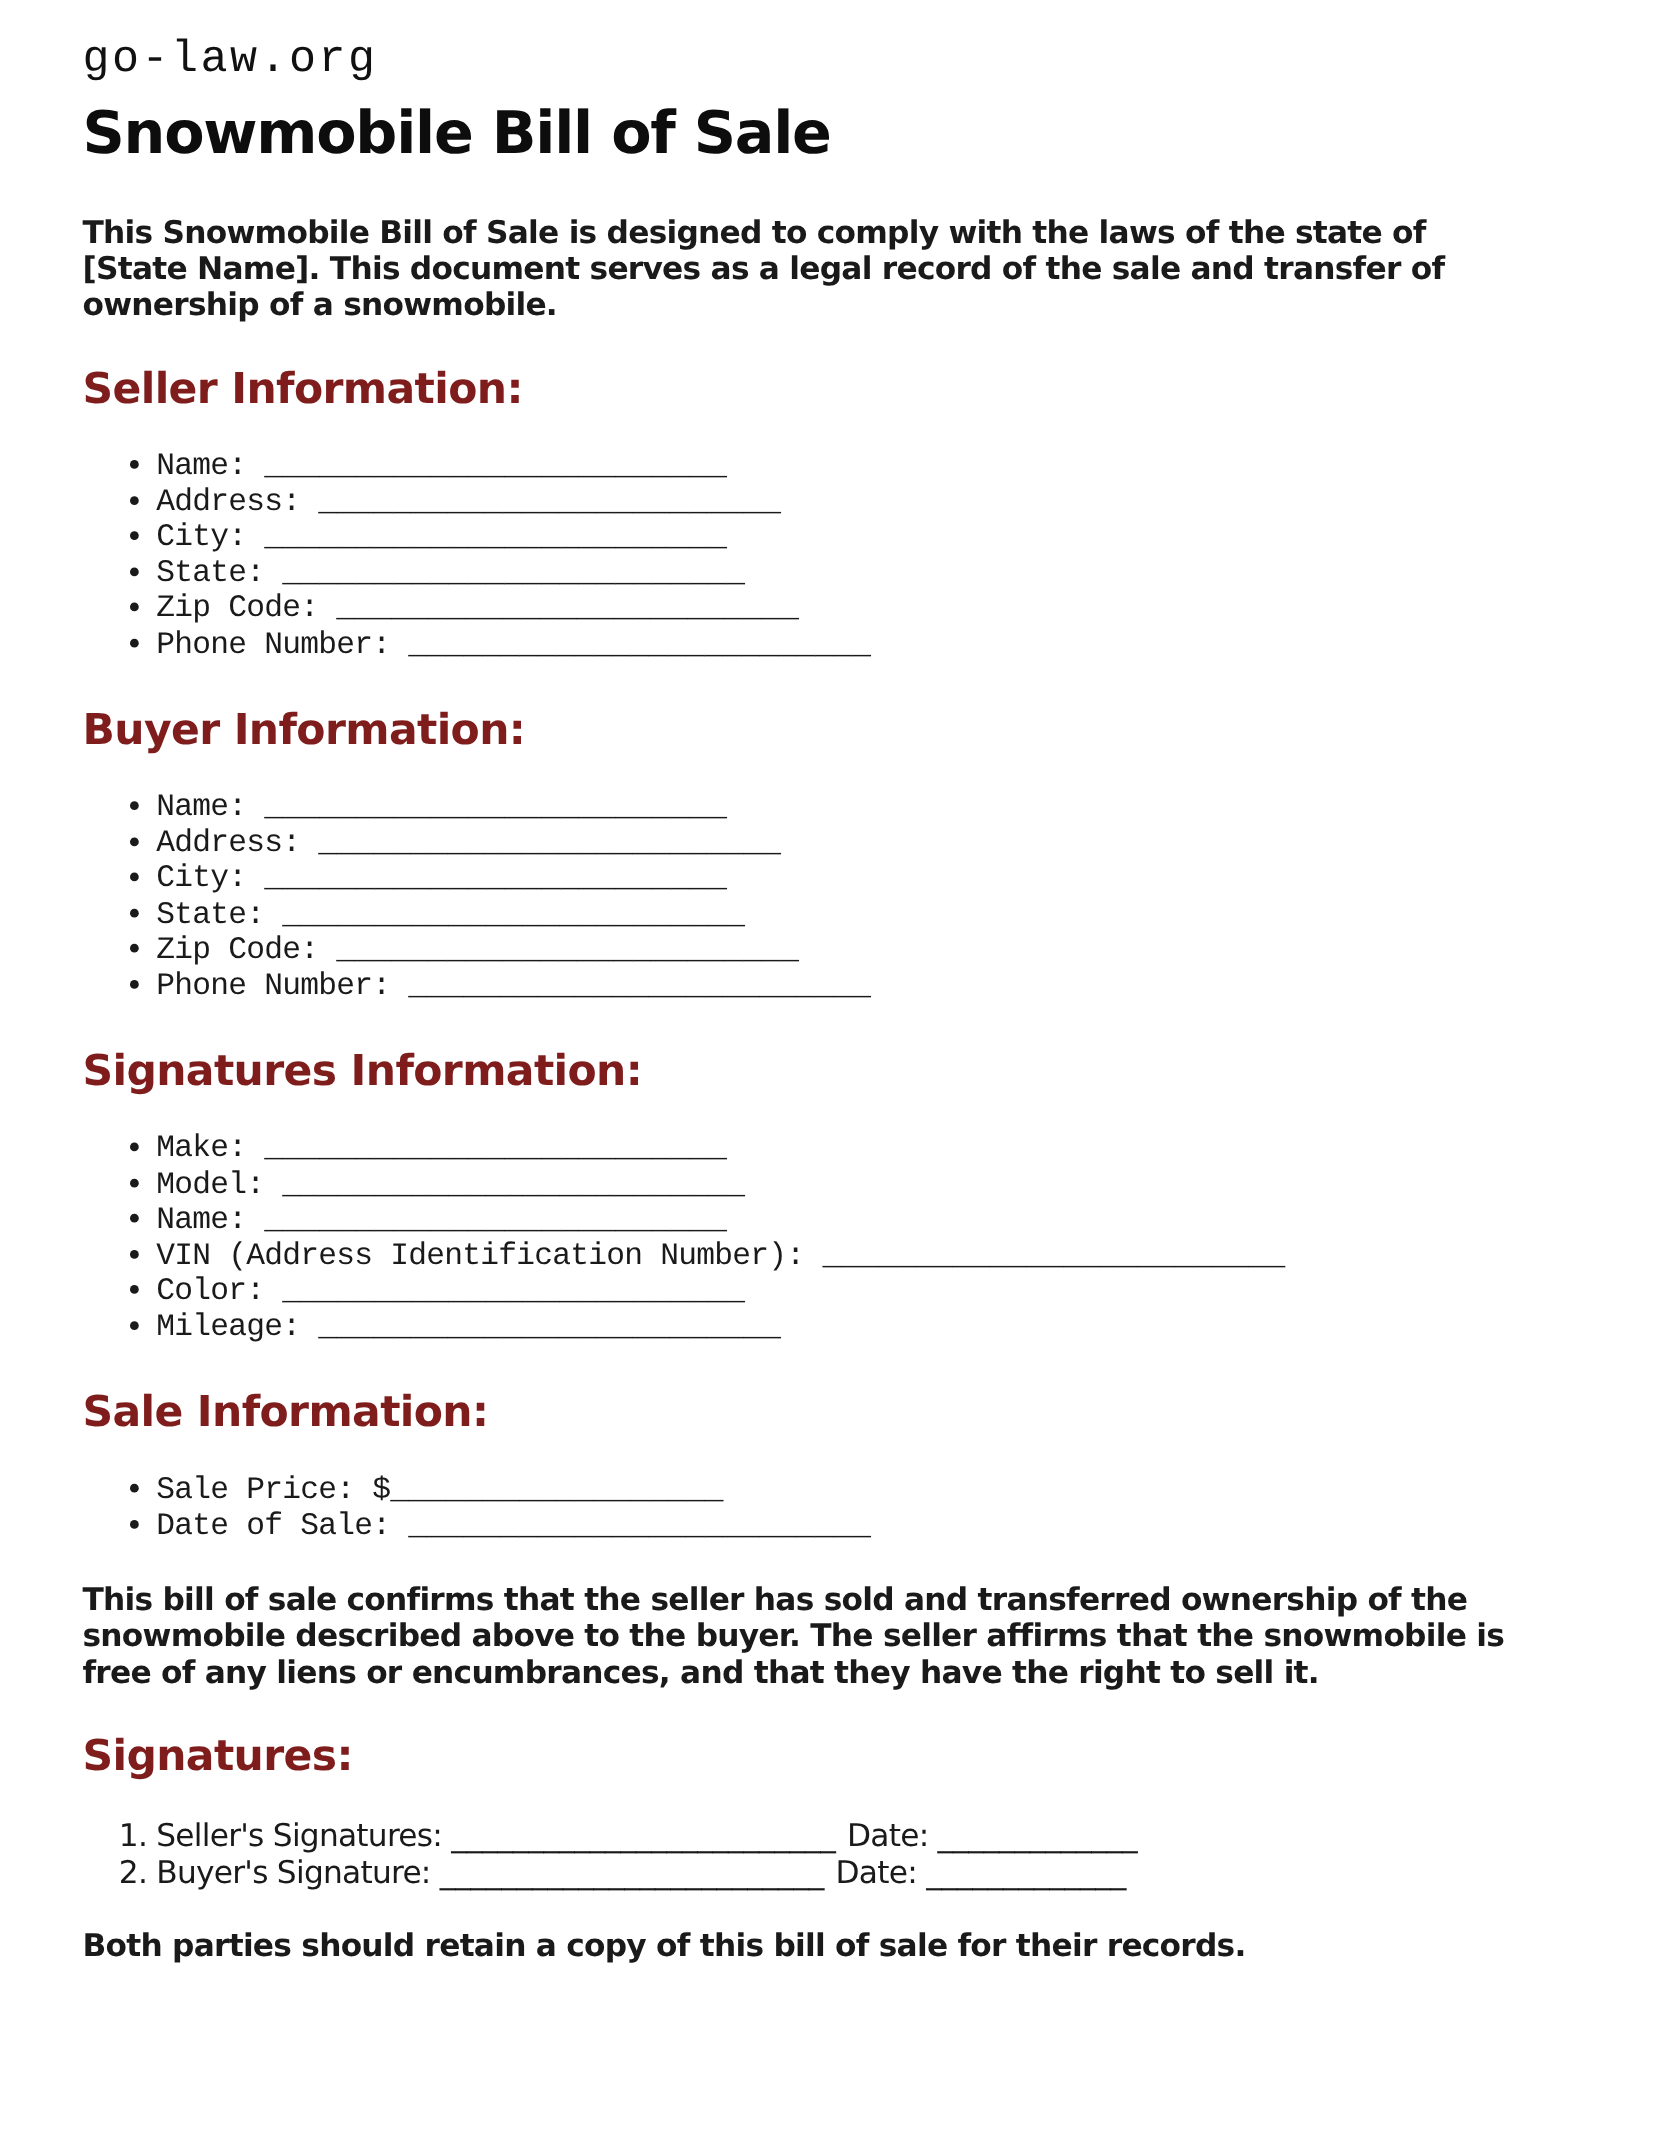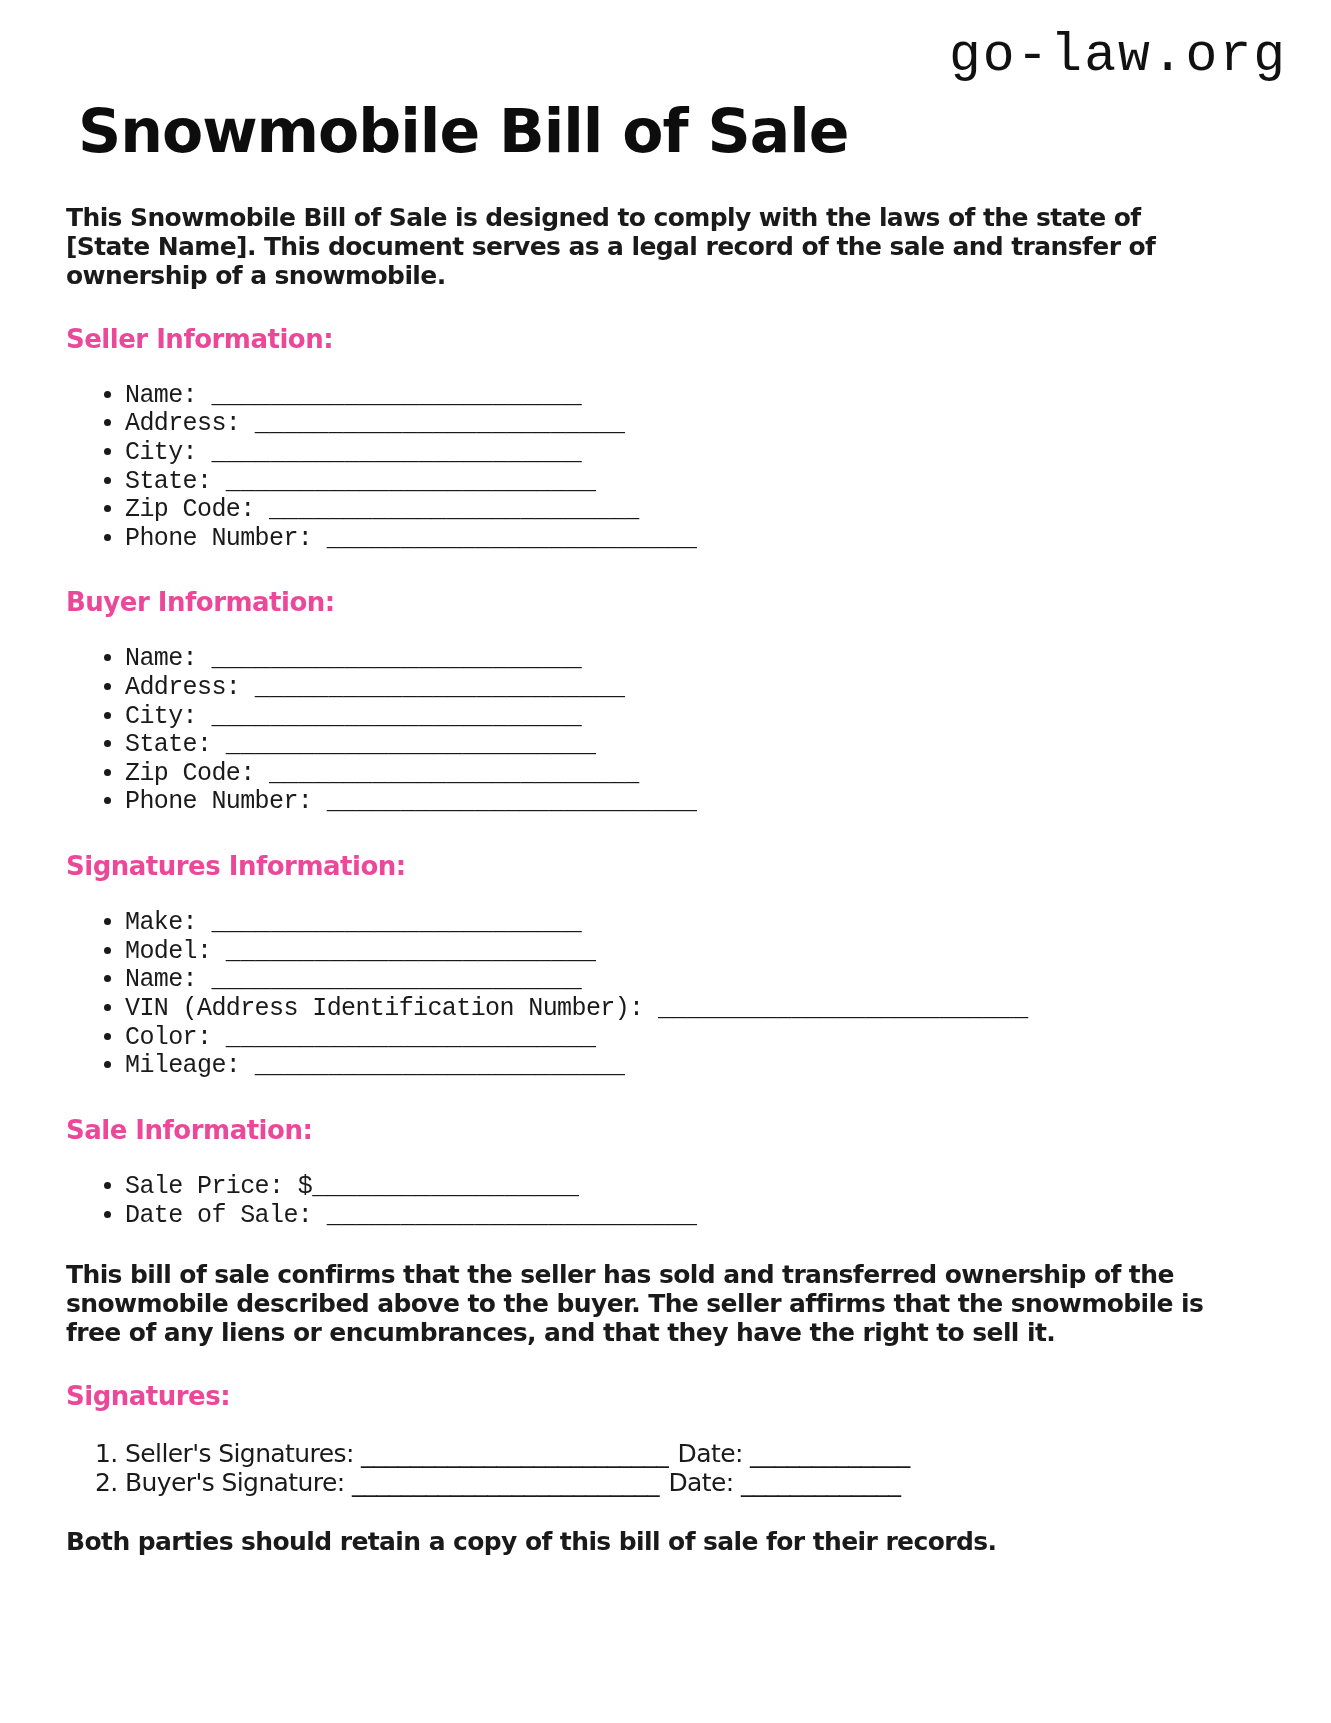--- a/index.html
+++ b/index.html
@@ -11,46 +11,45 @@
     color: #1a1a1a;
     font-family: "DejaVu Sans", sans-serif;
     font-size: 25px;
     letter-spacing: -0.6px;
     line-height: 1.16;
     padding: 24px 66px 40px 66px;
     overflow: hidden;
   }
   .logo {
     font-family: "Liberation Mono", "DejaVu Sans Mono", monospace;
-    font-size: 53px;
+    font-size: 36px;
     letter-spacing: 2px;
-    text-align: right;
     line-height: 1.0;
     margin: 6px -22px 0 0;
     color: #111111;
     white-space: nowrap;
   }
   h1.doc-title {
-    font-size: 60px;
+    font-size: 47px;
     font-weight: bold;
     letter-spacing: -1px;
-    margin: 14px 0 36px 12px;
+    margin: 14px 0 36px 0;
     color: #0d0d0d;
   }
   p.para {
     margin: 30px 0;
     max-width: 1140px;
     font-weight: bold;
   }
   h2.section-heading {
-    font-size: 26px;
+    font-size: 34px;
     font-weight: bold;
     letter-spacing: -0.5px;
     margin: 34px 0 28px 0;
-    color: #ec4899;
+    color: #7f1d1d;
   }
   ul.fields {
     list-style: disc;
     margin: 0 0 30px 0;
     padding-left: 59px;
   }
   ul.fields li {
     line-height: 28.6px;
     white-space: nowrap;
     font-family: Liberation Mono, monospace;

